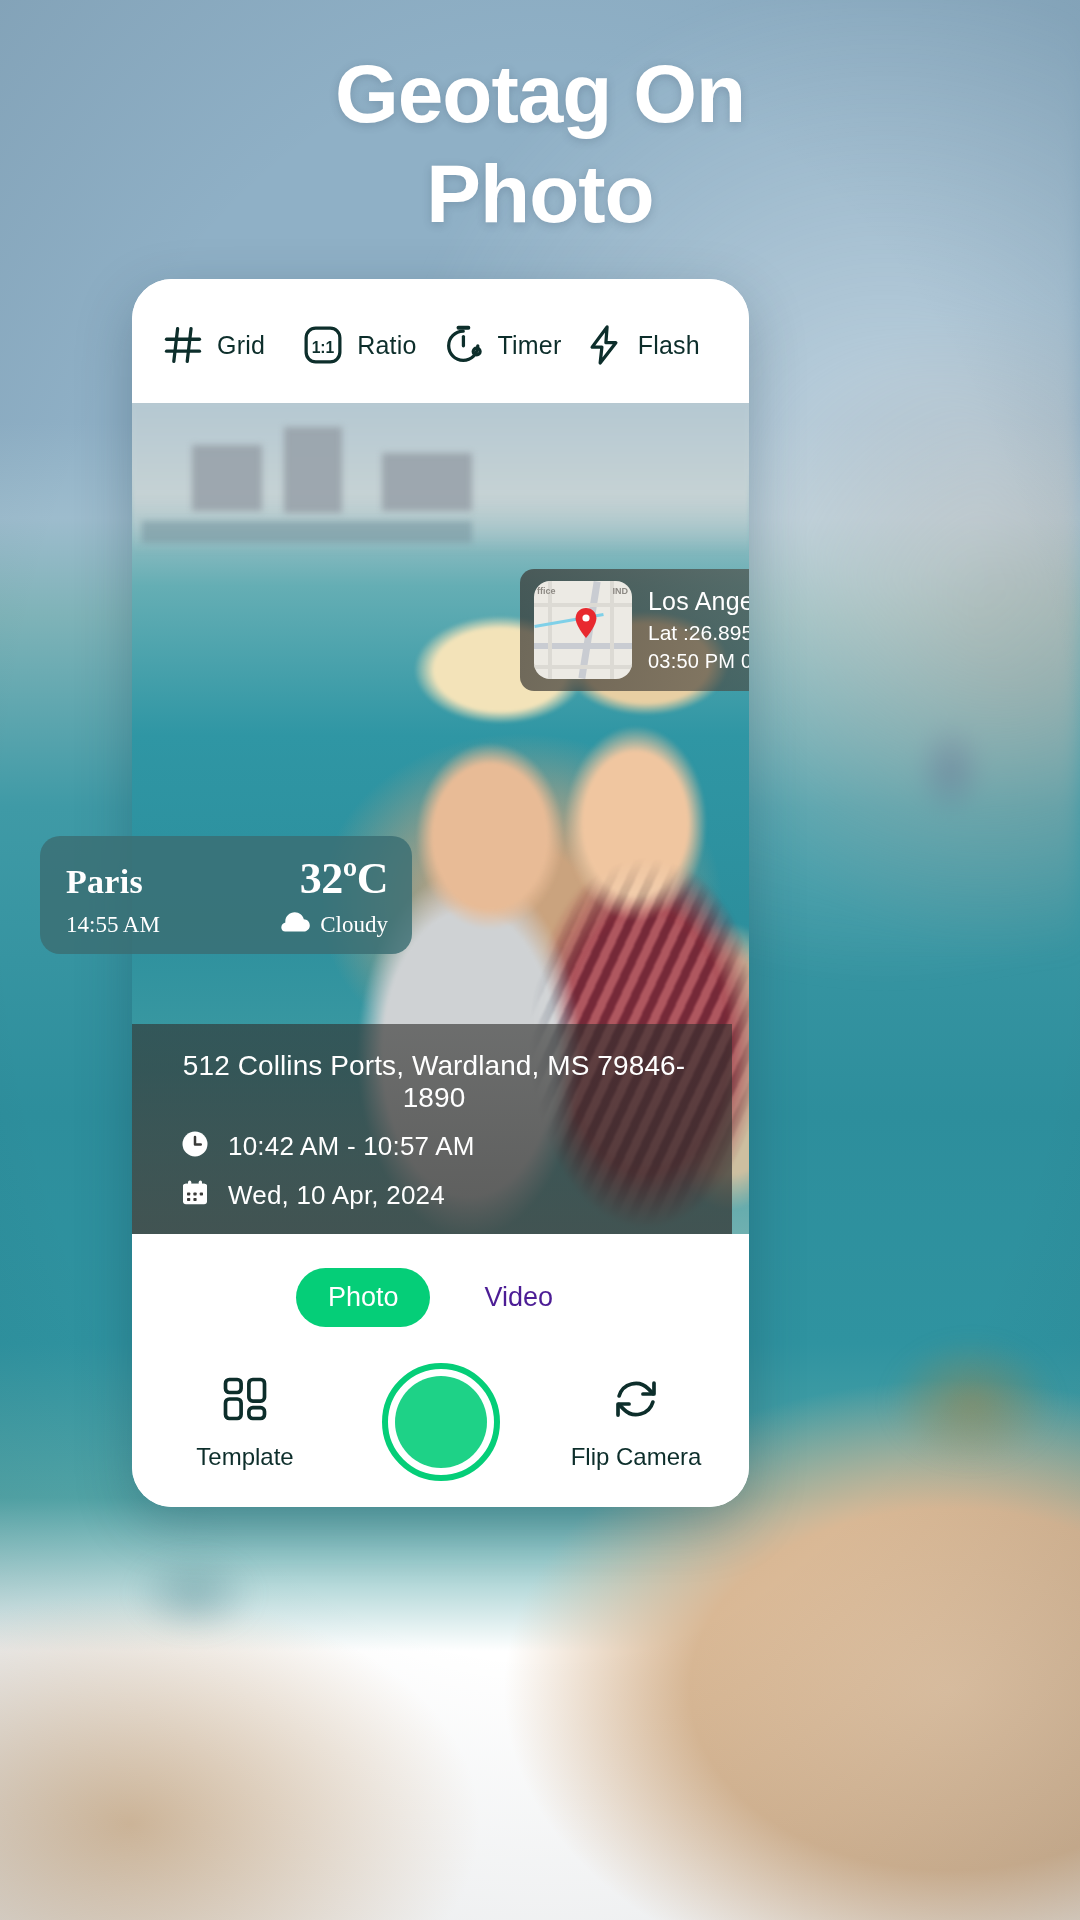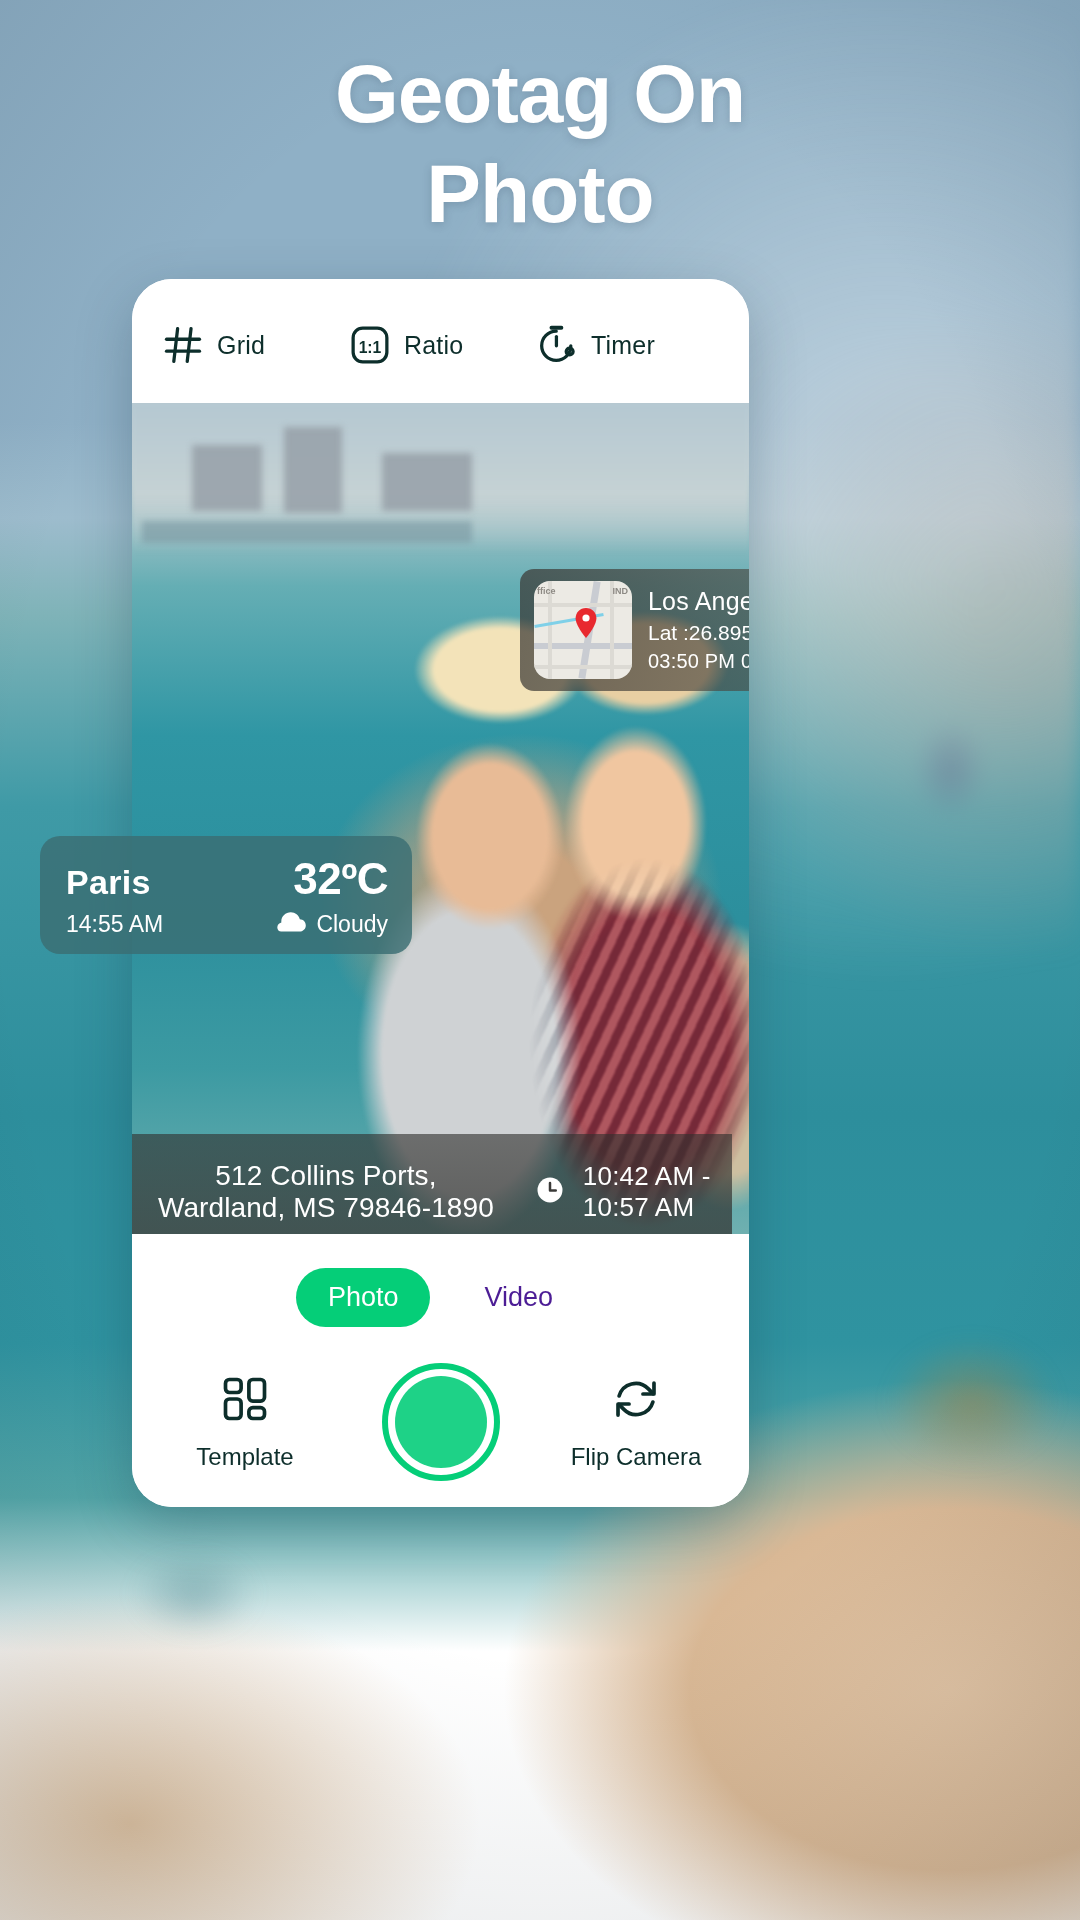--- a/index.html
+++ b/index.html
@@ -171,23 +171,23 @@
   .w-city { font-size:34px; font-weight:700; letter-spacing:.3px; }
   .w-temp { font-size:44px; font-weight:700; letter-spacing:-.5px; }
   .w-row2 { display:flex; align-items:center; justify-content:space-between; margin-top:7px; }
   .w-time { font-size:23px; font-weight:400; }
   .w-cond { display:flex; align-items:center; gap:9px; font-size:23px; }
 
   
   .addr {
     position:absolute; left:0; right:17px; bottom:0;
     background:linear-gradient(rgba(48,48,46,.62), rgba(48,48,46,.72));
-    padding:26px 20px 10px 24px;
+    padding:26px 20px 22px 24px;
     color:#fff;
-    display:flex; flex-direction:row; gap:15px;
+    display:flex; flex-direction:column; gap:15px;
   }
   .addr-title { font-size:28px; font-weight:500; letter-spacing:.1px; text-align:center; }
   .addr-row { display:flex; align-items:center; gap:18px; padding-left:24px; }
   .addr-row-txt { font-size:26px; letter-spacing:.2px; }
 
   
   .bottom { background:#fff; padding:34px 0 26px; }
   .modes { display:flex; justify-content:center; align-items:center; gap:22px; }
   .mode {
     font-size:27px; padding:14px 32px; border-radius:30px; cursor:pointer;
@@ -251,20 +251,28 @@
         <svg width="46" height="46" viewBox="0 0 24 24" fill="none" stroke="#0D2E2B" stroke-width="1.7" stroke-linecap="round">
           <path d="M19.2 12.4a7.6 7.6 0 1 1-7.6-7.6"></path>
           <line x1="9.1" y1="3.0" x2="14.3" y2="3.0" stroke-width="2"></line>
           <line x1="11.7" y1="7.6" x2="11.7" y2="12.4"></line>
           <circle cx="18.6" cy="15.4" r="1.8"></circle>
         </svg>
       </span>
       <span class="tool-label">Timer</span>
     </div>
 
+    <div class="tool">
+      <span>
+        <svg width="46" height="46" viewBox="0 0 24 24" fill="none" stroke="#0D2E2B" stroke-width="1.7" stroke-linejoin="round" stroke-linecap="round">
+          <path d="M13.6 2.6 5.8 13.1h5.1l-0.9 8.3 8.2-10.6h-5.2z"></path>
+        </svg>
+      </span>
+      <span class="tool-label">Flash</span>
+    </div>
   </div>
 
   <div class="viewfinder">
     <div class="vf-photo"></div>
     <div class="vf-city"></div>
     <div class="bldg" style="left:60px;  top:42px;  width:70px;  height:66px;"></div>
     <div class="bldg" style="left:152px; top:24px;  width:58px;  height:86px;"></div>
     <div class="bldg" style="left:250px; top:50px;  width:90px;  height:58px;"></div>
     <div class="bldg" style="left:10px;  top:118px; width:330px; height:22px; background:rgba(120,150,160,.6);"></div>
     <div class="couple"></div>
@@ -302,20 +310,38 @@
       <div class="addr-title">512 Collins Ports, Wardland, MS 79846-1890</div>
       <div class="addr-row">
         <span>
           <svg width="30" height="30" viewBox="0 0 24 24">
             <circle cx="12" cy="12" r="10" fill="#fff"></circle>
             <path d="M12 6.4v6h4.6" stroke="#3a3a38" stroke-width="2" fill="none" stroke-linecap="round" stroke-linejoin="round"></path>
           </svg>
         </span>
         <span class="addr-row-txt">10:42 AM - 10:57 AM</span>
       </div>
+      <div class="addr-row">
+        <span>
+          <svg width="30" height="30" viewBox="0 0 24 24">
+            <rect x="2.4" y="4.6" width="19.2" height="16.4" rx="2.4" fill="#fff"></rect>
+            <rect x="2.4" y="4.6" width="19.2" height="4.6" rx="2.2" fill="#fff"></rect>
+            <rect x="6.4" y="2.0" width="2.6" height="4.6" rx="1.3" fill="#fff"></rect>
+            <rect x="15" y="2.0" width="2.6" height="4.6" rx="1.3" fill="#fff"></rect>
+            <g fill="#3a3a38">
+              <rect x="5.6" y="11.6" width="2.6" height="2.4" rx=".6"></rect>
+              <rect x="10.7" y="11.6" width="2.6" height="2.4" rx=".6"></rect>
+              <rect x="15.8" y="11.6" width="2.6" height="2.4" rx=".6"></rect>
+              <rect x="5.6" y="16" width="2.6" height="2.4" rx=".6"></rect>
+              <rect x="10.7" y="16" width="2.6" height="2.4" rx=".6"></rect>
+            </g>
+          </svg>
+        </span>
+        <span class="addr-row-txt">Wed, 10 Apr, 2024</span>
+      </div>
     </div>
   </div>
 
   <div class="bottom">
     <div class="modes">
       <div class="mode active">Photo</div>
       <div class="mode">Video</div>
     </div>
 
     <div class="actions">
@@ -344,21 +370,21 @@
             <polyline points="20.3,4.6 20.3,9.7 15.2,9.7"></polyline>
             <polyline points="3.7,19.4 3.7,14.3 8.8,14.3"></polyline>
           </svg>
         </span>
         <span class="act-label">Flip Camera</span>
       </div>
     </div>
   </div>
 </div>
 
-<div class="weather" style="left:40px; top:836px; width:372px;">
+<div class="weather" style="left:40px; top:836px; width:372px;font-family:Liberation Serif, serif;">
   <div class="w-row1">
     <span class="w-city">Paris</span>
     <span class="w-temp">32ºC</span>
   </div>
   <div class="w-row2">
     <span class="w-time">14:55 AM</span>
     <span class="w-cond">
       <span>
         <svg width="30" height="22" viewBox="0 0 30 22" fill="#fff">
           <path d="M8.2 20.5h14.2c3.6 0 6.4-2.7 6.4-6.1 0-3.3-2.6-6-6-6.1-.9-4-4.6-7-9-7C8.6 1.3 4.3 5.4 4.3 10.5c0 .3 0 .6.1.9C1.9 12 .3 14 .3 16.4c0 2.3 1.7 4.1 3.9 4.1h4z"></path>

